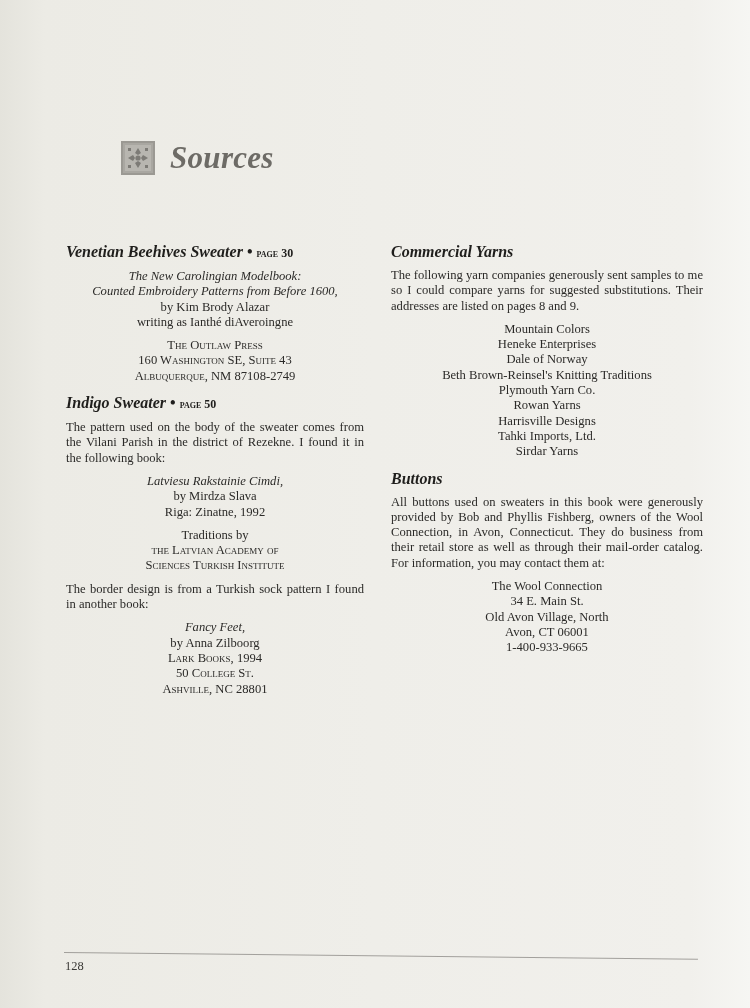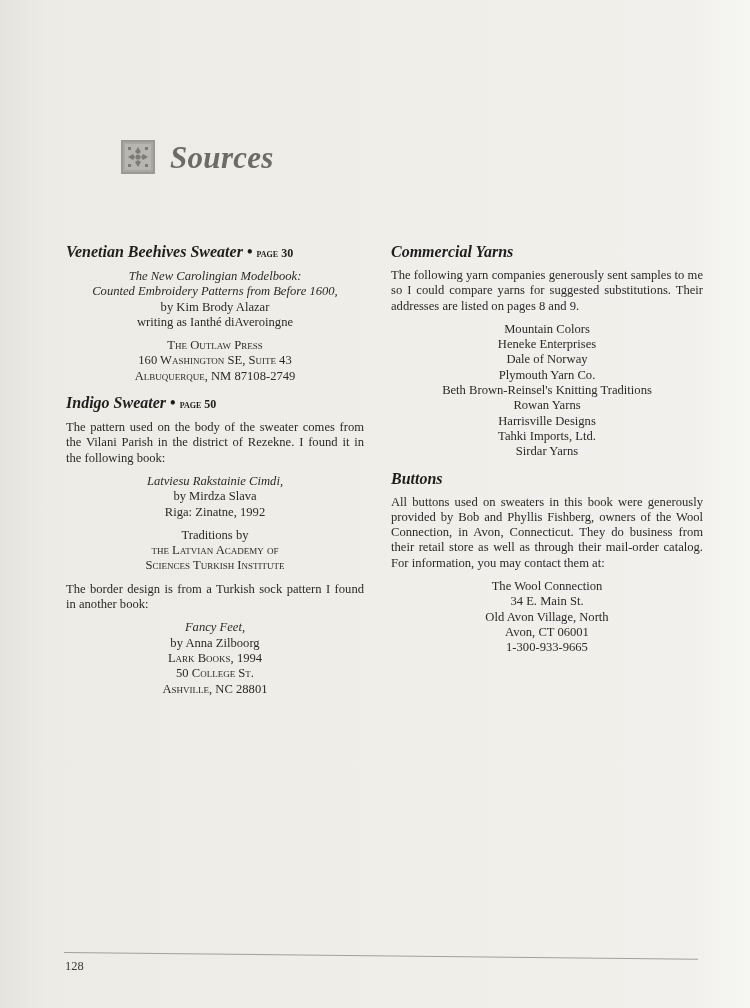--- a/index.html
+++ b/index.html
@@ -5,21 +5,21 @@
   html, body { margin: 0; padding: 0; }
   body {
     width: 750px; height: 1008px; overflow: hidden;
     background: linear-gradient(90deg, #e4e3dc 0%, #ecebe5 6%, #efeee9 50%, #f1f0ec 92%, #f6f6f3 100%);
     font-family: "Liberation Serif", "DejaVu Serif", serif;
     color: #2b2a28;
     position: relative;
   }
   .page { position: absolute; inset: 0; }
 
-  .title-row { position: absolute; left: 121px; top: 140px; display: flex; align-items: flex-start; }
+  .title-row { position: absolute; left: 121px; top: 140px; display: flex; align-items: center; }
   .ornament {
     width: 34px; height: 34px; background: #a9a7a1; position: relative; box-sizing: border-box;
     border: 2px solid #9b9993;
   }
   .ornament svg { position: absolute; left: 2px; top: 2px; }
   .page-title {
     margin-left: 15px; font-size: 31px; font-style: italic; font-weight: bold;
     color: #6d6b66; letter-spacing: 0.3px; font-family: "Liberation Serif", serif;
   }
 
@@ -119,37 +119,37 @@
 
   <div class="col col-right">
 
     <section>
       <h2 class="section-head">Commercial Yarns</h2>
       <p class="para">The following yarn companies generously sent samples to me so I could compare yarns for suggested substitutions. Their addresses are listed on pages 8 and 9.</p>
       <div class="indent block gap-after">
         <span class="line">Mountain Colors</span>
         <span class="line">Heneke Enterprises</span>
         <span class="line">Dale of Norway</span>
+        <span class="line">Beth Brown-Reinsel's Knitting Traditions</span>
         <span class="line">Plymouth Yarn Co.</span>
-        <span class="line">Beth Brown-Reinsel's Knitting Traditions</span>
         <span class="line">Rowan Yarns</span>
         <span class="line">Harrisville Designs</span>
         <span class="line">Tahki Imports, Ltd.</span>
         <span class="line">Sirdar Yarns</span>
       </div>
     </section>
 
     <section>
       <h2 class="section-head">Buttons</h2>
       <p class="para">All buttons used on sweaters in this book were generously provided by Bob and Phyllis Fishberg, owners of the Wool Connection, in Avon, Connecticut. They do business from their retail store as well as through their mail-order catalog. For information, you may contact them at:</p>
       <div class="indent block">
         <span class="line">The Wool Connection</span>
         <span class="line">34 E. Main St.</span>
         <span class="line">Old Avon Village, North</span>
         <span class="line">Avon, CT 06001</span>
-        <span class="line">1-300-933-9665</span>
+        <span class="line">1-400-933-9665</span>
       </div>
     </section>
   </div>
 
   <div class="footer-rule"></div>
   <div class="page-number">128</div>
 </div>
 
 </body></html>

